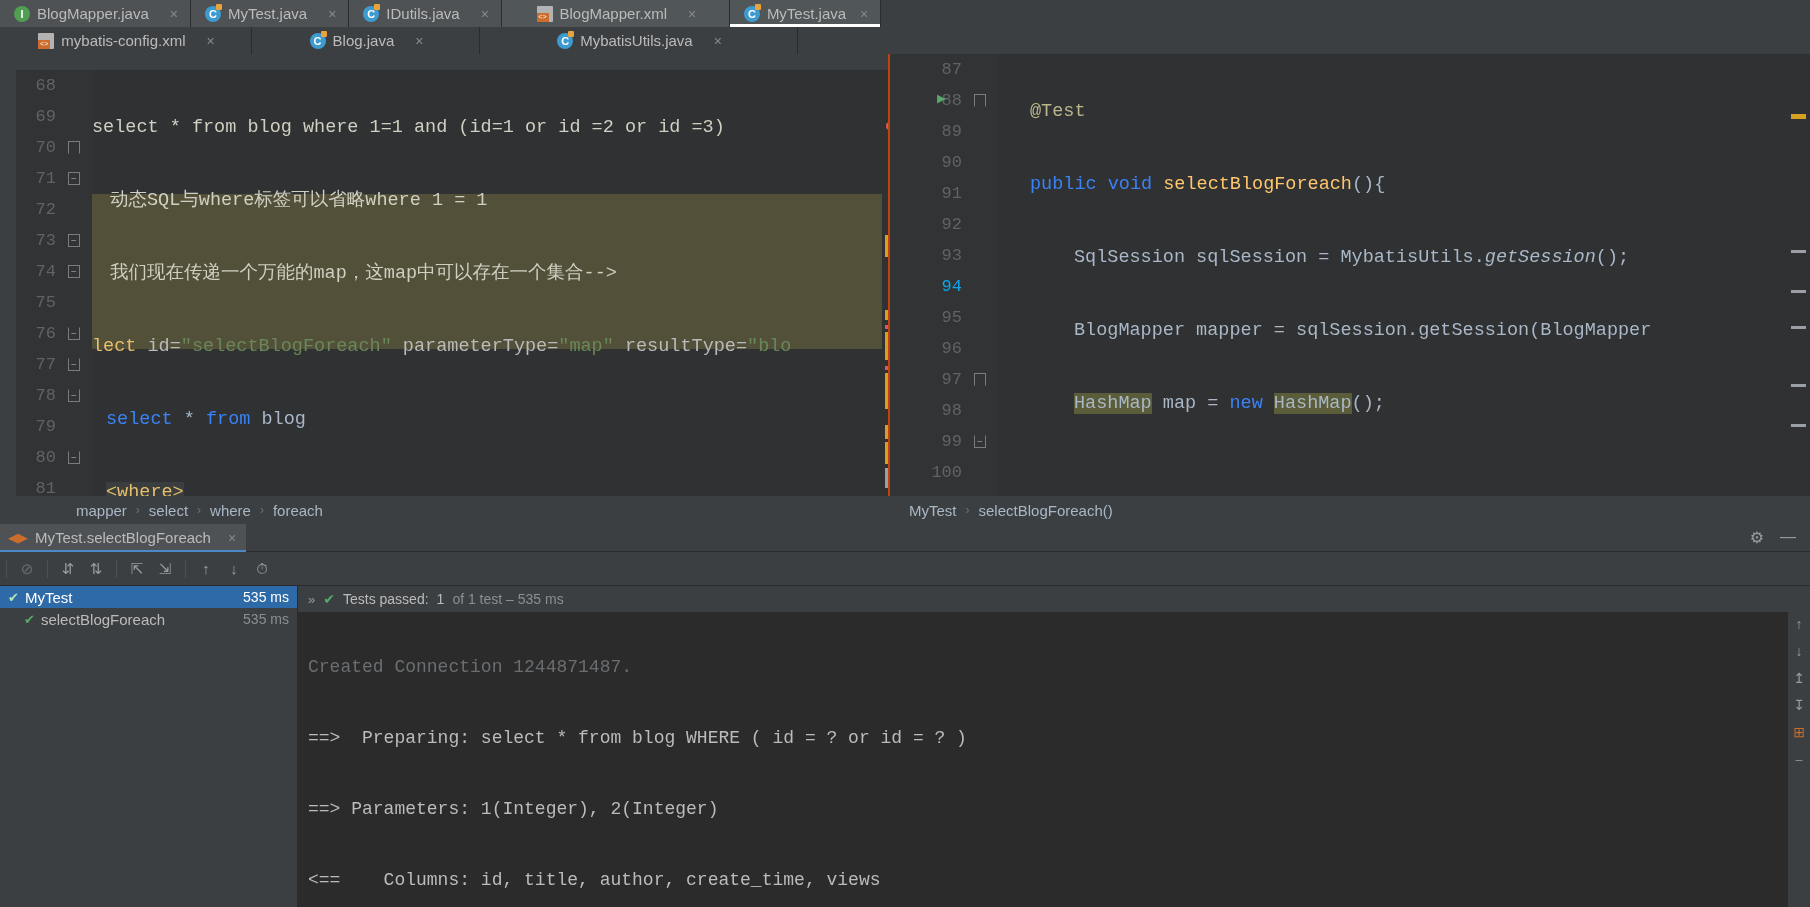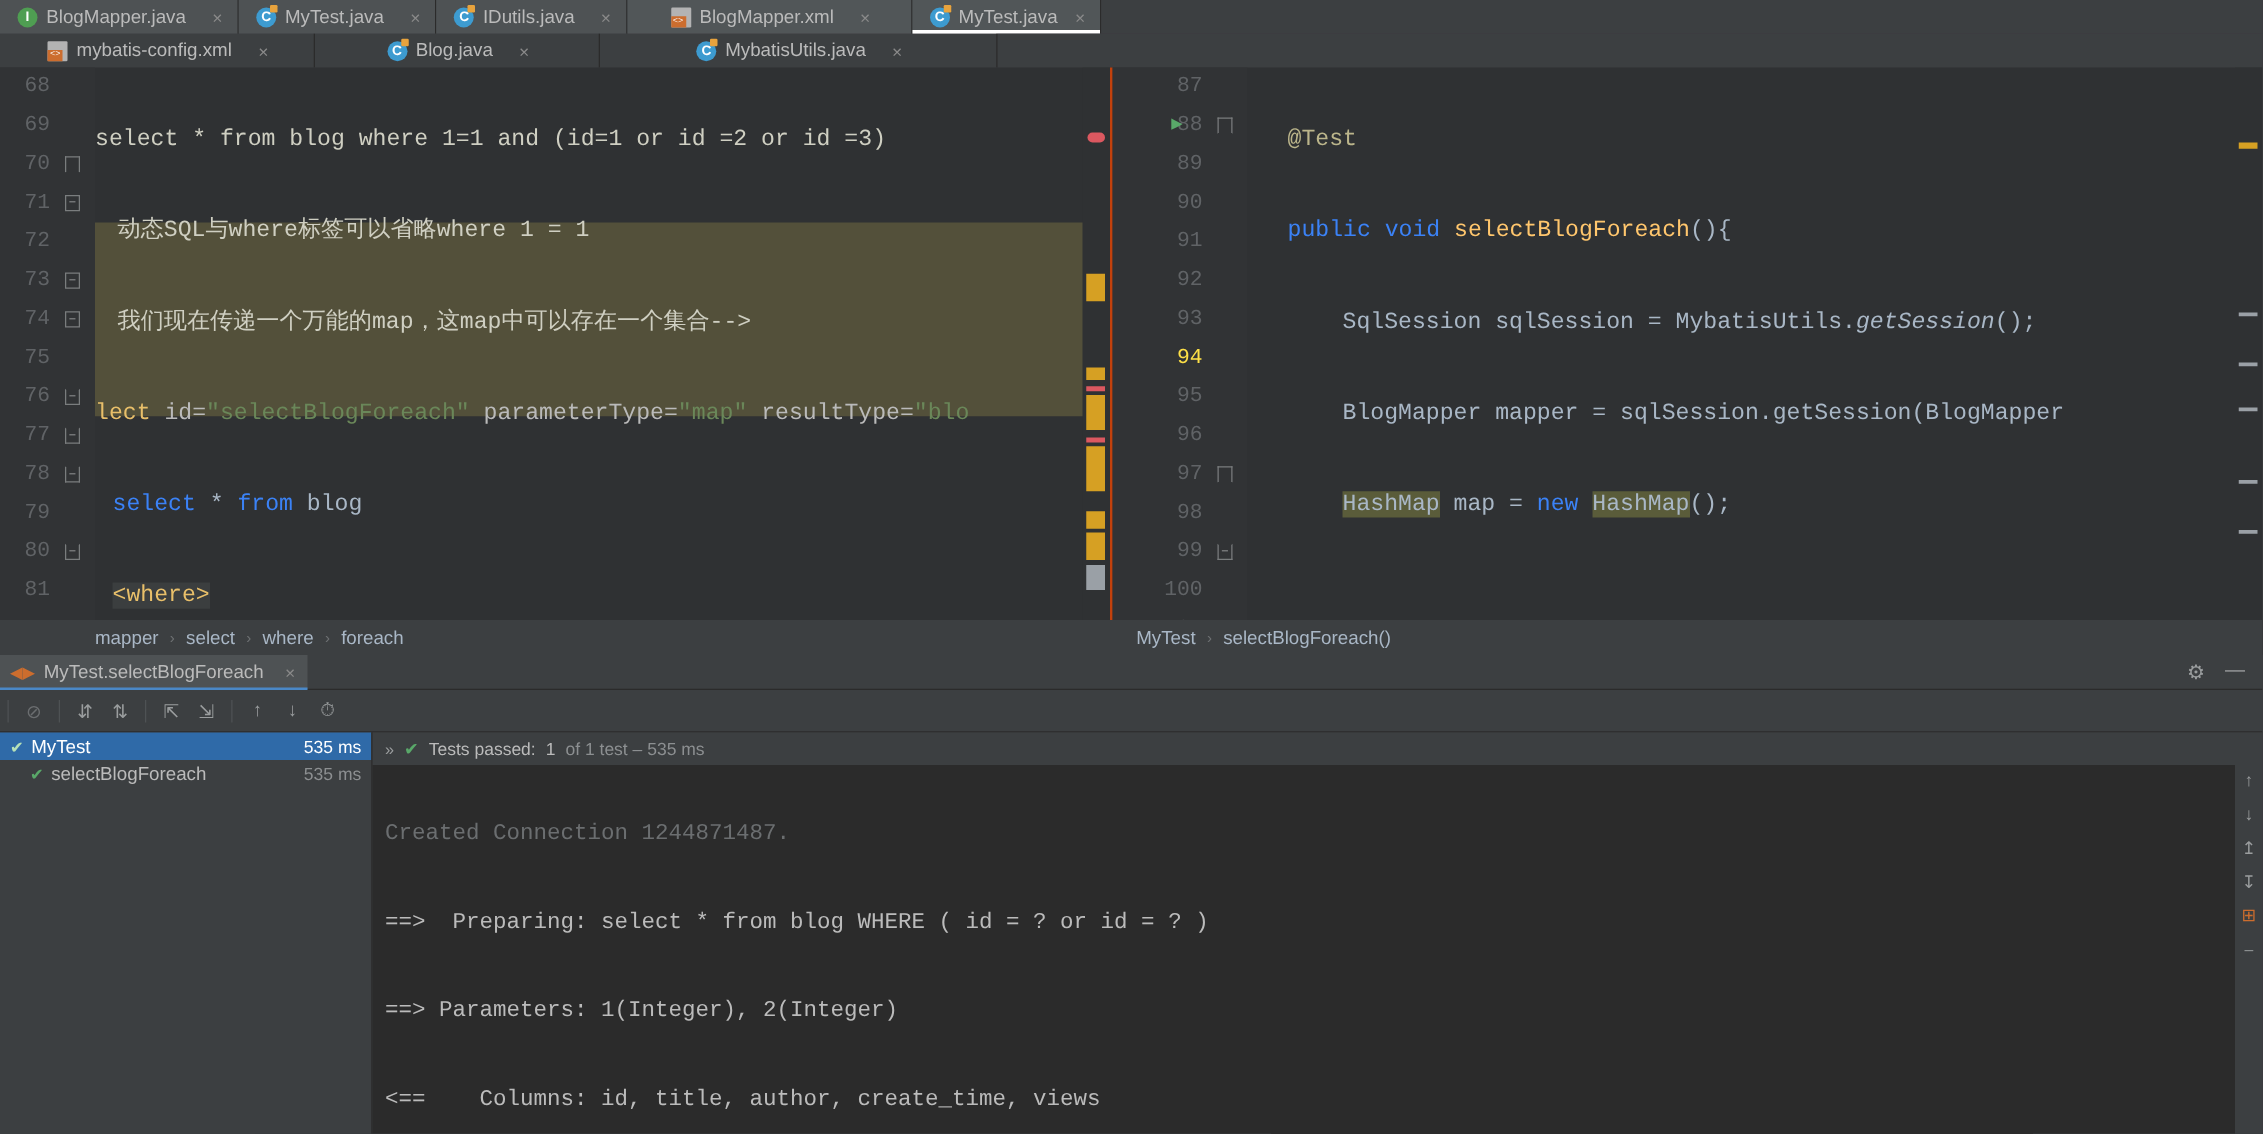--- a/index.html
+++ b/index.html
@@ -52,33 +52,33 @@
   .ico-xml::after {
     content: "<>"; position: absolute; left: 0; bottom: 0; width: 12px; height: 9px;
     background: #cc6d2e; color: #fff; font-size: 7px; line-height: 9px;
     text-align: center; font-family: "Liberation Mono", monospace;
   }
 
   
   .editors { position: absolute; top: 54px; left: 0; width: 1810px; height: 470px; }
 
   .pane { position: absolute; top: 0; height: 470px; background: #2f3133; overflow: hidden; }
-  .pane-left  { left: 0;    width: 888px; }
+  .pane-left  { left: 16px;    width: 888px; margin-top: 16px; }
   .pane-right { left: 888px; width: 922px; border-left: 2px solid #c2410c; }
 
   .gutter {
     position: absolute; top: 0; left: 0; height: 470px;
     background: #313335; color: #606366;
     font-family: "Liberation Mono", monospace; font-size: 17px;
   }
   .gutter-left  { width: 76px; }
   .gutter-right { width: 108px; }
   .gline { height: 31px; line-height: 31px; text-align: right; position: relative; }
   .gline .num { position: absolute; right: 36px; }
-  .gline.cur { color: #fde047; }
+  .gline.cur { color: #0ea5e9; }
   .fold {
     position: absolute; right: 12px; top: 9px; width: 12px; height: 13px;
     border: 1px solid #7a7d7e; color: #9a9d9e; font-size: 10px; line-height: 11px;
     text-align: center; font-family: "Liberation Sans", sans-serif;
   }
   .fold.open  { border-bottom-color: transparent; }
   .fold.close { border-top-color: transparent; }
   .runicon {
     position: absolute; left: 40px; top: 7px; width: 16px; height: 16px;
     color: #59a869; font-size: 15px; line-height: 16px;

